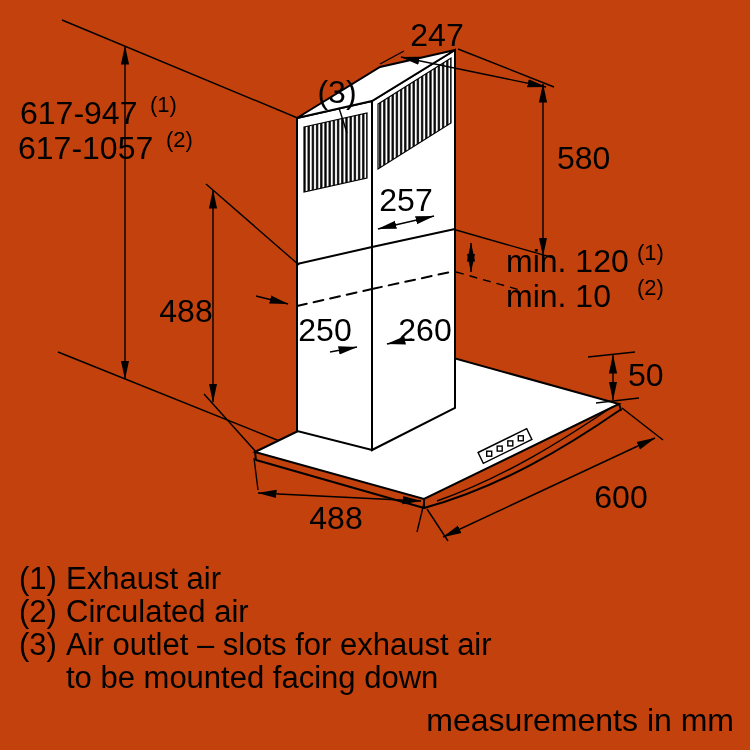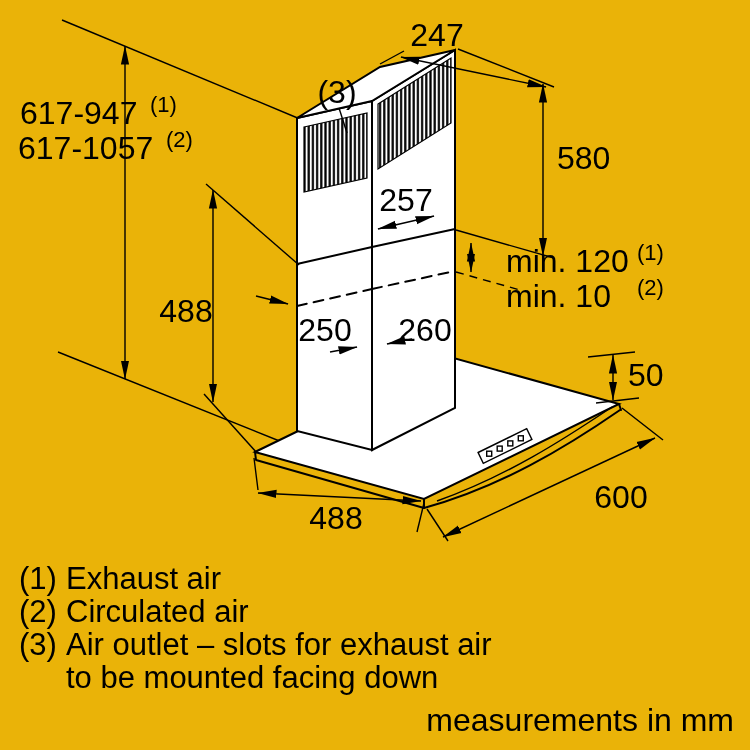--- a/index.html
+++ b/index.html
@@ -1,16 +1,16 @@
 <!DOCTYPE html>
 <html><head>
 <meta charset="utf-8">
 <style>
   html,body{margin:0;padding:0;background:#fff;}
-  .stage{position:relative;width:750px;height:750px;background:#eab308;overflow:hidden;text-align:right;}
+  .stage{position:relative;width:750px;height:750px;background:#c2410c;overflow:hidden;text-align:right;}
   svg{position:absolute;left:0;top:0;}
   text{font-family:"Liberation Sans","DejaVu Sans",sans-serif;fill:#000;}
   .d{font-size:32px;}
   .s{font-size:22px;}
   .lg{font-size:31px;}
   .ft{font-size:32px;}
   .o2{stroke:#000;stroke-width:2;fill:none;stroke-linejoin:round;stroke-linecap:round;}
   .face{fill:#fff;stroke:#000;stroke-width:2;stroke-linejoin:miter;}
   .thin{stroke:#000;stroke-width:1.4;fill:none;}
   .dash2{stroke-dasharray:10 7;}

